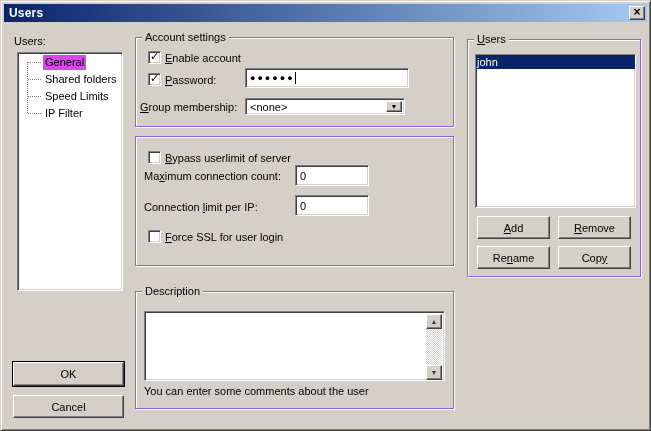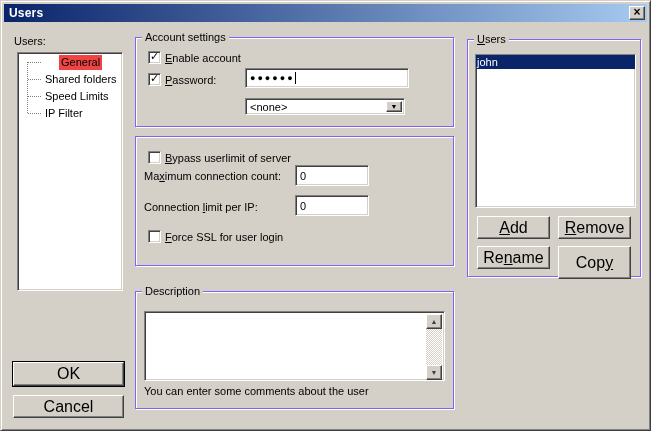--- a/index.html
+++ b/index.html
@@ -61,21 +61,21 @@
     position: absolute; top: -7px; left: 6px;
     background: #d4d0c8; padding: 0 3px; line-height: 13px;
   }
 
   .push-btn {
     position: absolute;
     background: #d4d0c8;
     border: 1px solid; border-color: #ffffff #404040 #404040 #ffffff;
     box-shadow: inset -1px -1px 0 #808080;
     display: flex; align-items: center; justify-content: center;
-    font-size: 16px; cursor: default;
+    font-size: 11px; cursor: default;
   }
   .push-btn.default {
     box-shadow: inset -1px -1px 0 #808080, 0 0 0 1px #000000;
   }
 
   
   .checkbox {
     position: absolute; width: 13px; height: 13px;
     background: #fff;
     border: 1px solid; border-color: #808080 #ffffff #ffffff #808080;
@@ -112,21 +112,21 @@
     background-image: repeating-linear-gradient(to bottom, #808080 0 1px, transparent 1px 2px);
   }
   .tree-row { position: absolute; left: 0; right: 2px; height: 16px; }
   .tree-row::before {
     content: ""; position: absolute; left: 10px; top: 7px; width: 13px; height: 1px;
     background-image: repeating-linear-gradient(to right, #808080 0 1px, transparent 1px 2px);
   }
   .tree-row .tlabel {
     position: absolute; left: 25px; top: 0; padding: 1px 2px; line-height: 13px; white-space: nowrap;
   }
-  .tree-row .tlabel.selected { background: #ef4444; margin-left: 16px; }
+  .tree-row .tlabel.selected { background: #d946ef; }
 
   
   .listbox { position: absolute; overflow: hidden; }
   .list-item { height: 14px; line-height: 14px; padding-left: 1px; }
   .list-item.selected { background: #0a246a; color: #ffffff; }
 
   
   .textarea { position: absolute; }
   .vscroll { position: absolute; right: 2px; top: 2px; width: 16px; height: 66px; }
   .vscroll .track {
@@ -195,20 +195,21 @@
     <span class="checkbox checked" style="left:12px; top:35px;">
       <span class="check">✓</span>
     </span>
     <span class="field-label" style="left:29px; top:36px;"><u>P</u>assword:</span>
 
     <div class="textfield sunken" style="left:109px; top:30px; width:164px; height:20px;">
       <span class="pw-dots">●●●●●●</span>
         <span class="caret"></span>
     </div>
 
+    <span class="field-label" style="left:4px; top:63px;"><u>G</u>roup membership:</span>
     <div class="combo sunken" style="left:109px; top:60px; width:160px; height:17px;">
       <span class="value">&lt;none&gt;</span>
       <div class="combo-btn raised">
         <span>▼</span>
       </div>
     </div>
   </div>
 
   <div class="groupbox" style="left:134px; top:135px; width:319px; height:130px;">
 
@@ -263,18 +264,18 @@
 
     <div class="push-btn" style="left:9px; top:176px; width:73px; height:23px;">
       <span><u>A</u>dd</span>
     </div>
     <div class="push-btn" style="left:9px; top:206px; width:73px; height:23px;">
       <span>Re<u>n</u>ame</span>
     </div>
     <div class="push-btn" style="left:90px; top:176px; width:73px; height:23px;">
       <span><u>R</u>emove</span>
     </div>
-    <div class="push-btn" style="left:90px; top:206px; width:73px; height:33px;">
+    <div class="push-btn" style="left:90px; top:206px; width:73px; height:23px;">
       <span>Cop<u>y</u></span>
     </div>
   </div>
 
 </div>
 
 </body></html>

